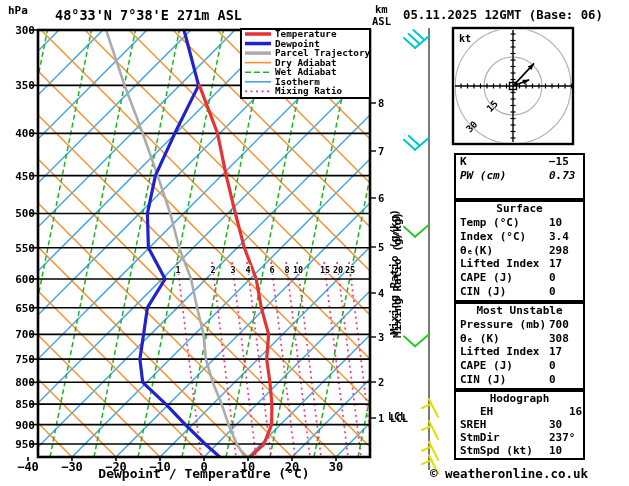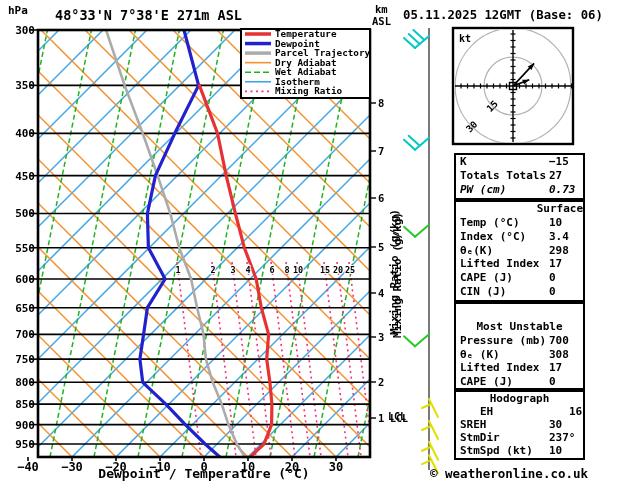--- a/index.html
+++ b/index.html
@@ -319,34 +319,33 @@
     <text x="204" y="478" font-size="13" text-anchor="middle">Dewpoint / Temperature (°C)</text>
 
     <text x="459" y="42" font-size="10">kt</text>
 
     <text x="430" y="478" font-size="12.5">© weatheronline.co.uk</text>
   </svg>
 
   <div id="table-panel">
       <div class="tbox" style="top: 153px; height: 47px;">
         <div class="trow" style="height: 14px;"><span>K</span><span class="val">−15</span></div>
-        <div class="trow" style="height: 14px;"><span>Totals Totals</span><span class="val">27</span></div>
         <div class="trow" style="height: 14px; font-style: italic;"><span>PW (cm)</span><span class="val">0.73</span></div>
       </div>
       <div class="tbox" style="top: 200px; height: 102px;">
-        <div class="trow thead" style="height: 13.8571px; text-align: right;">Surface</div>
+        <div class="trow thead" style="height: 13.8571px;">Surface</div>
         <div class="trow" style="height: 13.8571px;"><span>Temp (°C)</span><span class="val">10</span></div>
         <div class="trow" style="height: 13.8571px;"><span>Index (°C)</span><span class="val">3.4</span></div>
         <div class="trow" style="height: 13.8571px;"><span>θₑ(K)</span><span class="val">298</span></div>
         <div class="trow" style="height: 13.8571px;"><span>Lifted Index</span><span class="val">17</span></div>
         <div class="trow" style="height: 13.8571px;"><span>CAPE (J)</span><span class="val">0</span></div>
         <div class="trow" style="height: 13.8571px;"><span>CIN (J)</span><span class="val">0</span></div>
       </div>
       <div class="tbox" style="top: 302px; height: 88px;">
-        <div class="trow thead" style="height: 13.8333px; margin-top: 16px;">Most Unstable</div>
+        <div class="trow thead" style="height: 13.8333px;">Most Unstable</div>
         <div class="trow" style="height: 13.8333px;"><span>Pressure (mb)</span><span class="val">700</span></div>
         <div class="trow" style="height: 13.8333px;"><span>θₑ (K)</span><span class="val">308</span></div>
         <div class="trow" style="height: 13.8333px;"><span>Lifted Index</span><span class="val">17</span></div>
         <div class="trow" style="height: 13.8333px;"><span>CAPE (J)</span><span class="val">0</span></div>
         <div class="trow" style="height: 13.8333px;"><span>CIN (J)</span><span class="val">0</span></div>
       </div>
       <div class="tbox" style="top: 390px; height: 70px;">
         <div class="trow thead" style="height: 13px;">Hodograph</div>
         <div class="trow" style="height: 13px; margin-left: 20px;"><span>EH</span><span class="val">16</span></div>
         <div class="trow" style="height: 13px;"><span>SREH</span><span class="val">30</span></div>

